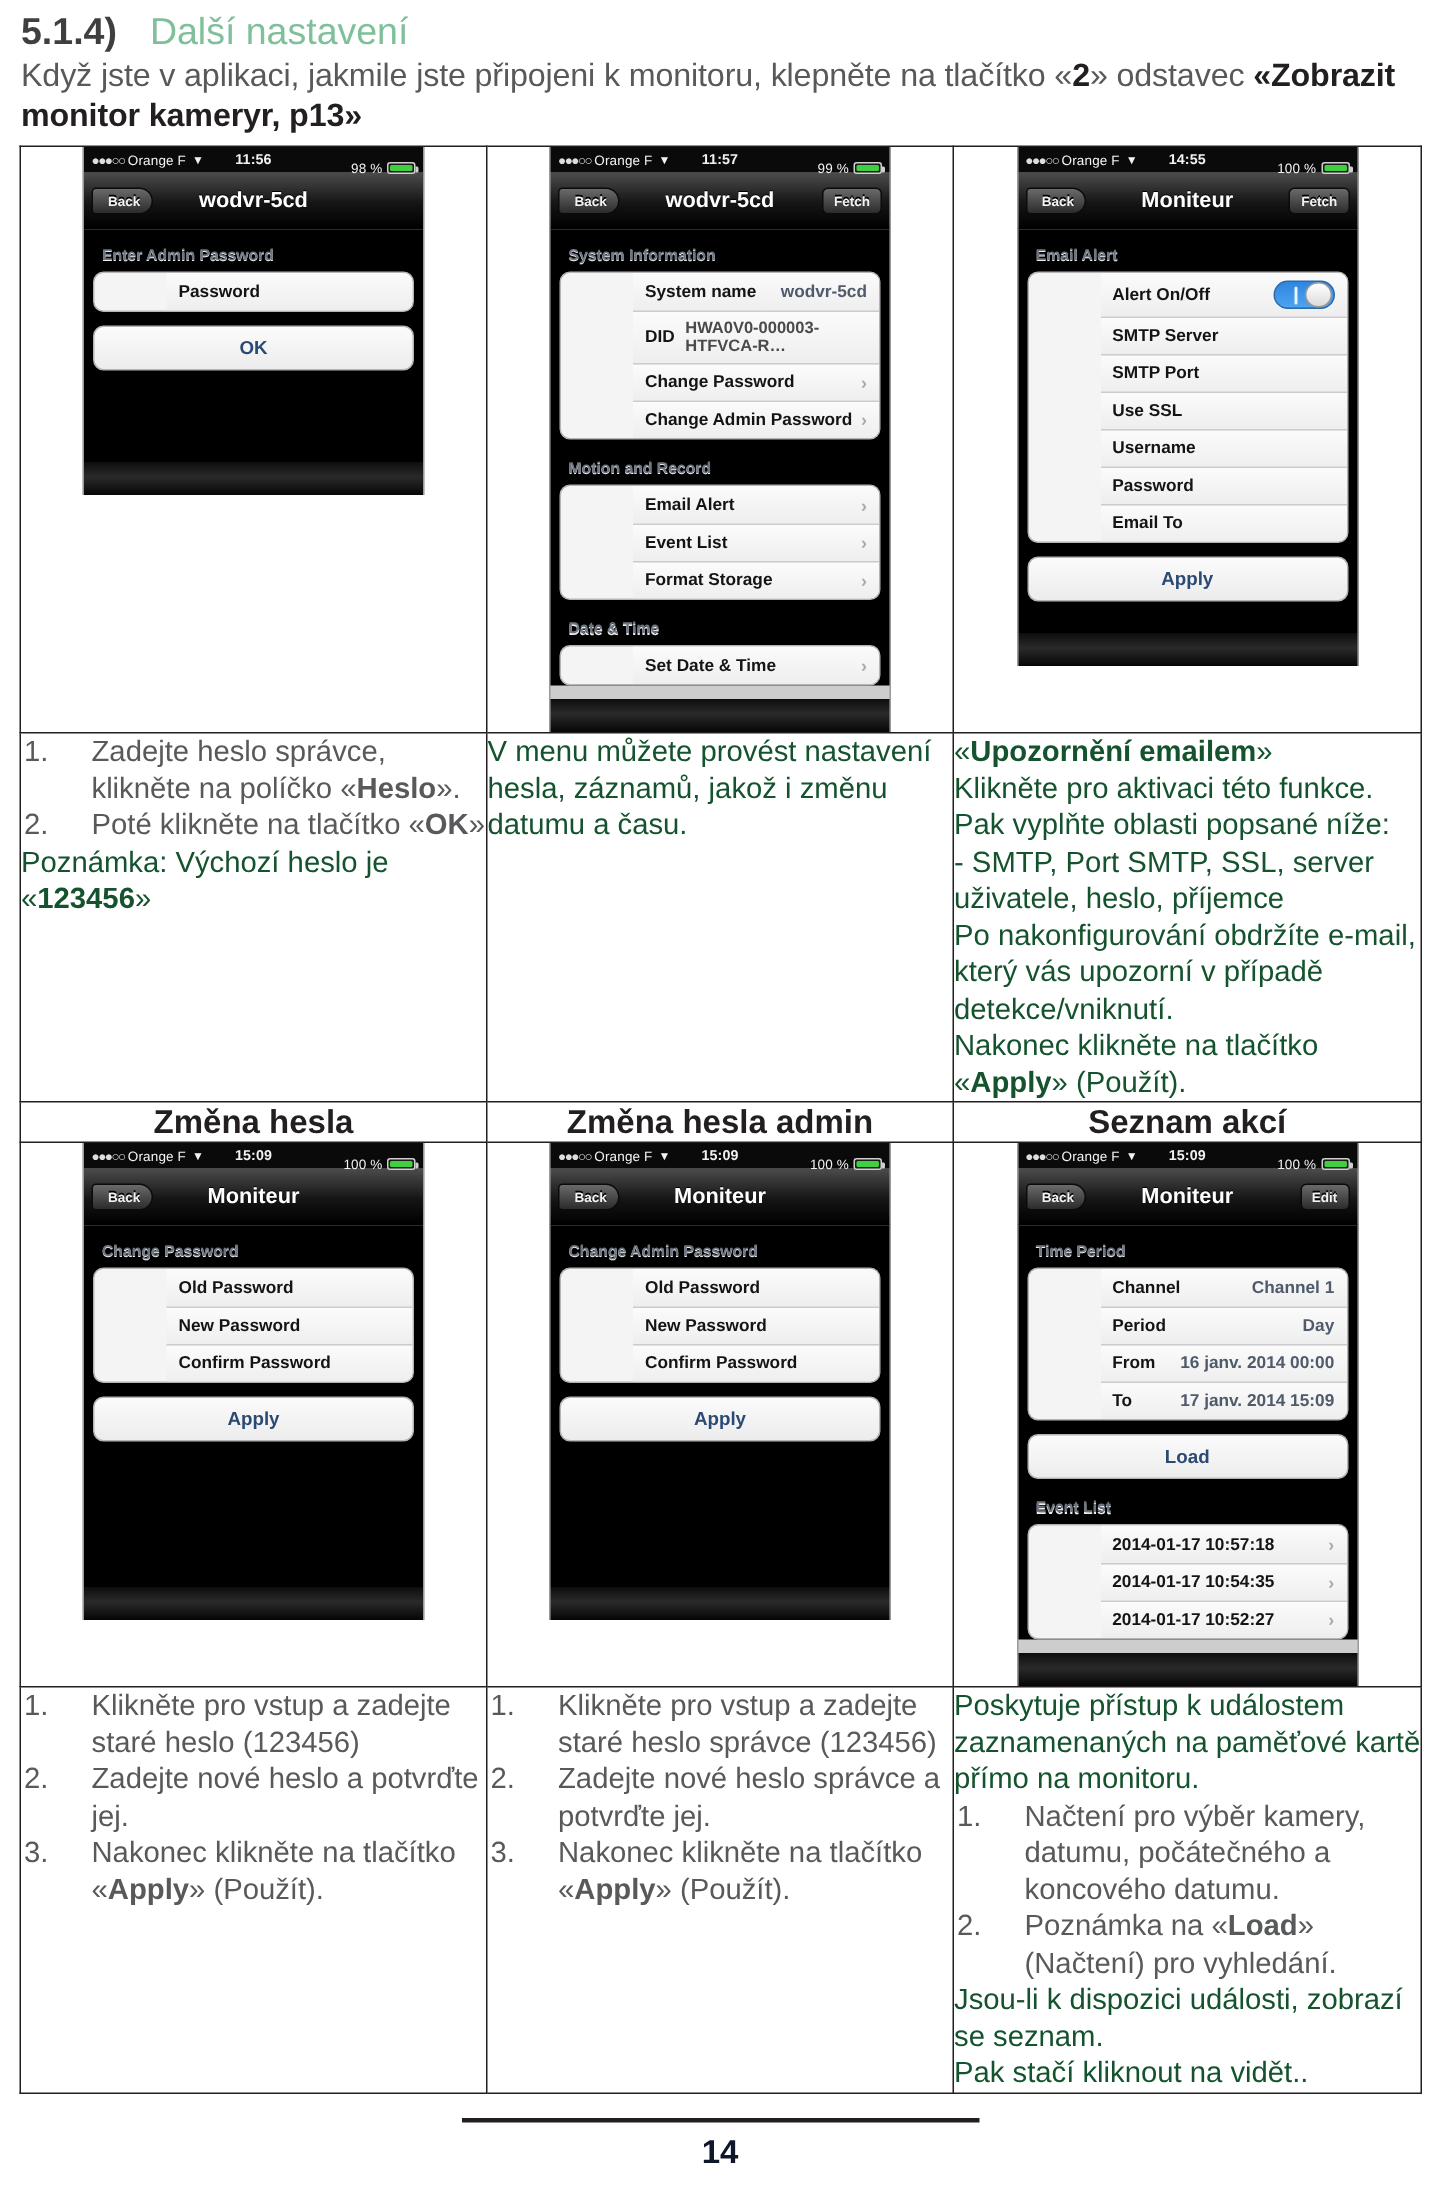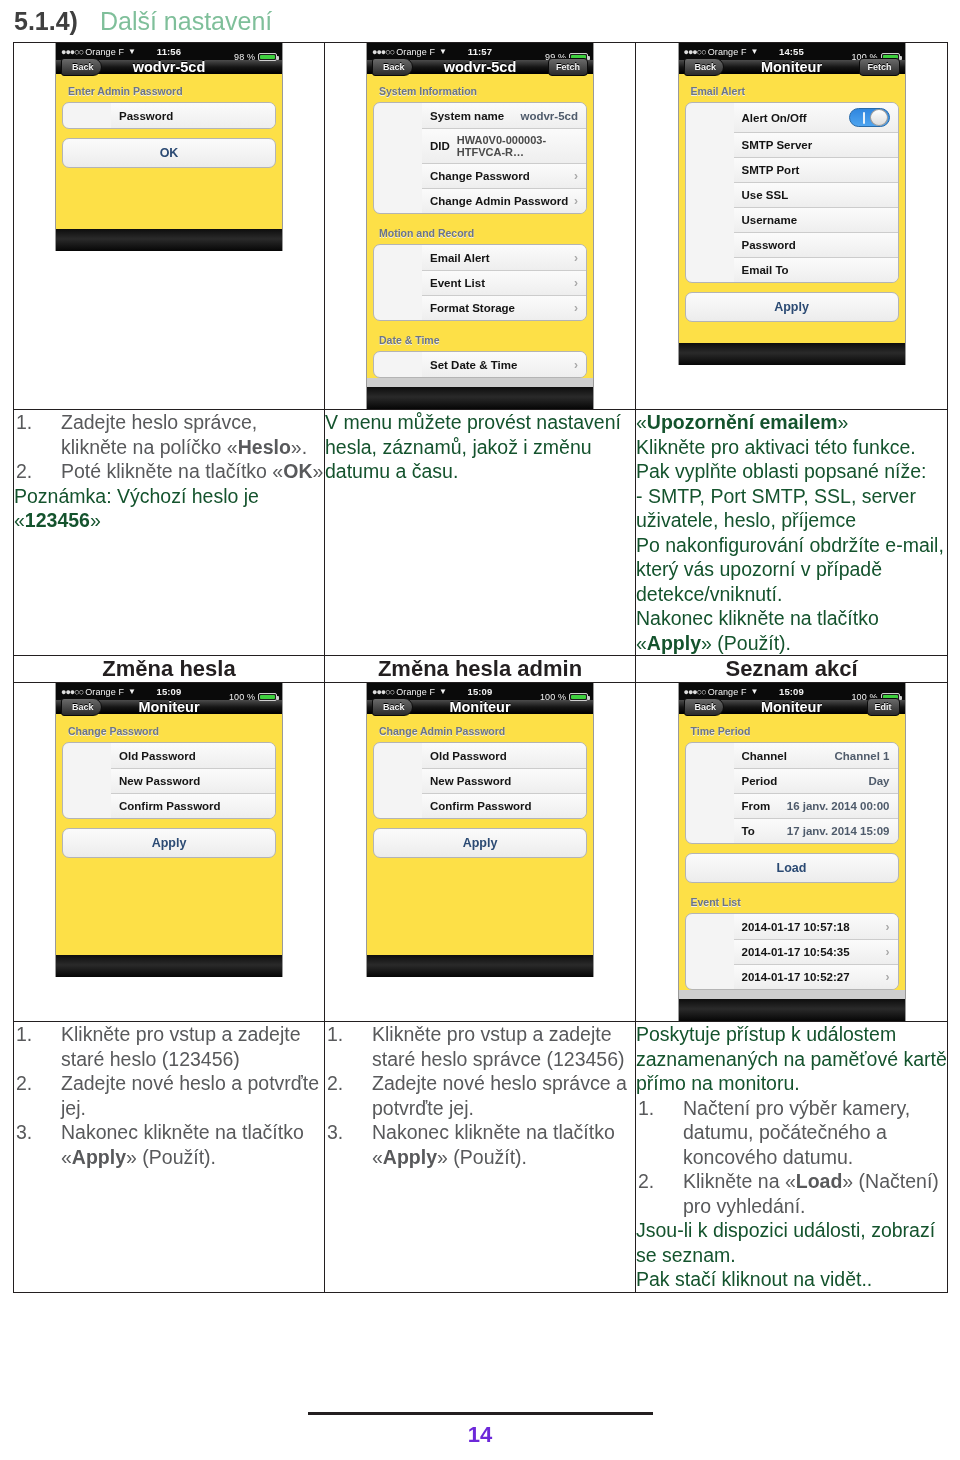--- a/index.html
+++ b/index.html
@@ -66,40 +66,40 @@
     width: 19px; height: 8px; border: 1px solid #cfcfcf; border-radius: 2px;
     position: relative; background: #1b1b1b; padding: 1px;
   }
   .batt i { display: block; height: 100%; background: #3fd03f; border-radius: 1px; }
   .batt::after {
     content: ""; position: absolute; right: -3px; top: 2px;
     width: 2px; height: 4px; background: #cfcfcf; border-radius: 0 1px 1px 0;
   }
 
   .navbar {
-    height: 14px; position: relative;
+    height: 38px; position: relative;
     background: linear-gradient(#4c4c4c, #151515 55%, #000);
     display: flex; align-items: center; padding: 0 5px;
     border-bottom: 1px solid #000;
   }
   .nav-title {
     position: absolute; left: 0; right: 0; text-align: center;
     color: #fff; font-size: 14.5px; font-weight: bold;
     text-shadow: 0 -1px 0 #000; pointer-events: none;
   }
   .nav-btn {
     font-size: 9px; color: #f2f2f2; font-weight: bold;
     background: linear-gradient(#6a6a6a, #2b2b2b);
     border: 1px solid #0b0b0b; border-radius: 4px;
     padding: 3px 7px; z-index: 2; text-shadow: 0 -1px 0 #000;
   }
   .nav-btn.back { border-radius: 3px 9px 9px 3px; padding-left: 10px; }
   .nav-spacer { margin-left: auto; }
 
-  .screen { background: #fde047; padding: 7px 6px 0 6px; min-height: 40px; }
+  .screen { background: #000000; padding: 7px 6px 0 6px; min-height: 40px; }
   .grp-title {
     font-size: 10.5px; font-weight: bold; color: #6d7582;
     text-shadow: 0 1px 0 #eee; padding: 4px 6px 5px 6px;
   }
   .grp {
     background: #f4f4f4; border: 1px solid #b4b4b4; border-radius: 7px;
     overflow: hidden; margin-bottom: 9px; padding-left: 48px;
   }
   .row {
     display: flex; align-items: center; min-height: 25px;
@@ -129,30 +129,33 @@
   .toggle i {
     position: absolute; right: 1px; top: 0px; width: 18px; height: 17px;
     border-radius: 50%; background: linear-gradient(#ffffff, #dcdcdc);
     border: 1px solid #9a9a9a;
   }
   .homebar { height: 22px; background: linear-gradient(#0d0d0d, #2a2a2a 45%, #060606); }
 
   
   .footer { position: absolute; bottom: 12px; left: 0; right: 0; text-align: center; }
   .footer hr { width: 345px; border: none; border-top: 3px solid #231f20; margin: 0 auto 7px auto; }
-  .footer .pg { font-size: 22px; font-weight: bold; color: #6d28d9; }
+  .footer .pg { font-size: 22px; font-weight: bold; color: #0f172a; }
 </style>
 </head>
 <body>
 
 <div class="page">
 
   <div class="doc-head">
     <div class="sec-line">
       <span class="sec-num">5.1.4)</span><span class="sec-title">Další nastavení</span>
+    </div>
+    <div class="intro">
+      <span>Když jste v aplikaci, jakmile jste připojeni k monitoru, klepněte na tlačítko «</span><b>2</b><span>» odstavec </span><b>«Zobrazit monitor kameryr, p13»</b>
     </div>
   </div>
 
   <table class="grid">
     <colgroup>
         <col class="col-a">
         <col class="col-b">
         <col class="col-c">
       </colgroup>
 
@@ -529,21 +532,21 @@
       </td>
       <td class="txt-cell">
         <p class="plain">Poskytuje přístup k událostem zaznamenaných na paměťové kartě přímo na monitoru.</p>
         <ol class="steps">
           <li>
             <span class="num">1.</span>
             <span>Načtení pro výběr kamery, datumu, počátečného a koncového datumu.</span>
           </li>
           <li>
             <span class="num">2.</span>
-            <span>Klikněte na «</span><b>Load</b><span>» (Načtení) pro vyhledání.</span>
+            <span>Poznámka na «</span><b>Load</b><span>» (Načtení) pro vyhledání.</span>
           </li>
         </ol>
         <p class="plain">Jsou-li k dispozici události, zobrazí se seznam.</p>
         <p class="plain">Pak stačí kliknout na vidět..</p>
       </td>
     </tr>
   </tbody>
     </table>
 
   <div class="footer">

